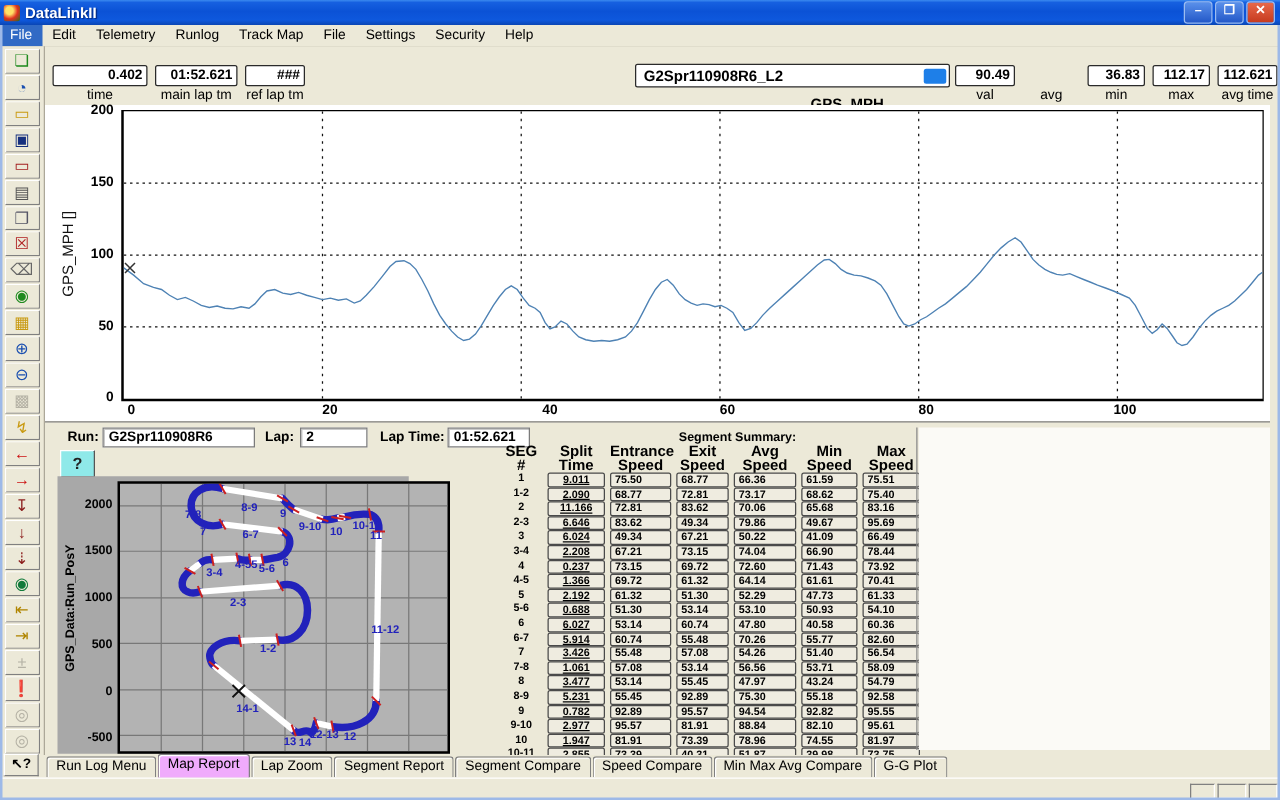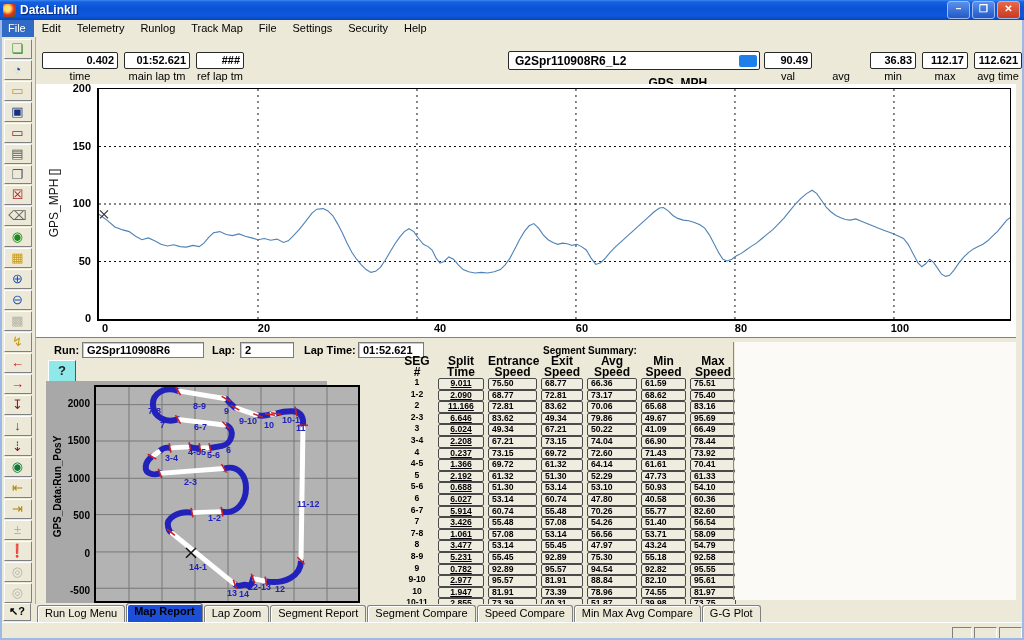--- a/index.html
+++ b/index.html
@@ -71,21 +71,21 @@
   .segn{text-align:center;border:none;background:none;}
   #table-divider{position:absolute;left:697px;top:4px;width:1px;height:258px;background:#888;}
   #right-blank{position:absolute;left:699px;top:4px;width:281px;height:258px;background:#fbfaf6;}
   
   #tabsrow{position:absolute;left:0px;top:604px;width:1024px;height:18px;background:#ece9d8;display:flex;align-items:flex-end;}
   #help-pointer{width:26px;height:16px;margin:0 6px 1px 3px;border:1px solid;border-color:#fff #808080 #808080 #fff;
      background:#ece9d8;text-align:center;font-size:11px;font-weight:bold;line-height:14px;}
   .tab{height:16px;line-height:15px;padding:0 7px;font-size:11px;background:#ece9d8;color:#000;
     border:1px solid #808080;border-bottom:none;border-radius:3px 3px 0 0;margin-right:1px;
     box-shadow:inset 1px 1px 0 #fff;}
-  .tab.active{font-weight:bold;height:18px;background:#1d4ed8;position:relative;z-index:2;margin-top:24px;}
+  .tab.active{font-weight:normal;height:18px;background:#f0abfc;position:relative;z-index:2;margin-top:24px;}
   
   #statusbar{position:absolute;left:0;top:622px;width:1024px;height:18px;background:#ece9d8;border-top:1px solid #fff;}
   .spanel{position:absolute;top:4px;height:10px;border:1px solid;border-color:#808080 #fff #fff #808080;}
   
   .edge{position:absolute;background:#9db9e8;}
 </style>
 </head>
 <body>
 
 <div id="win">

